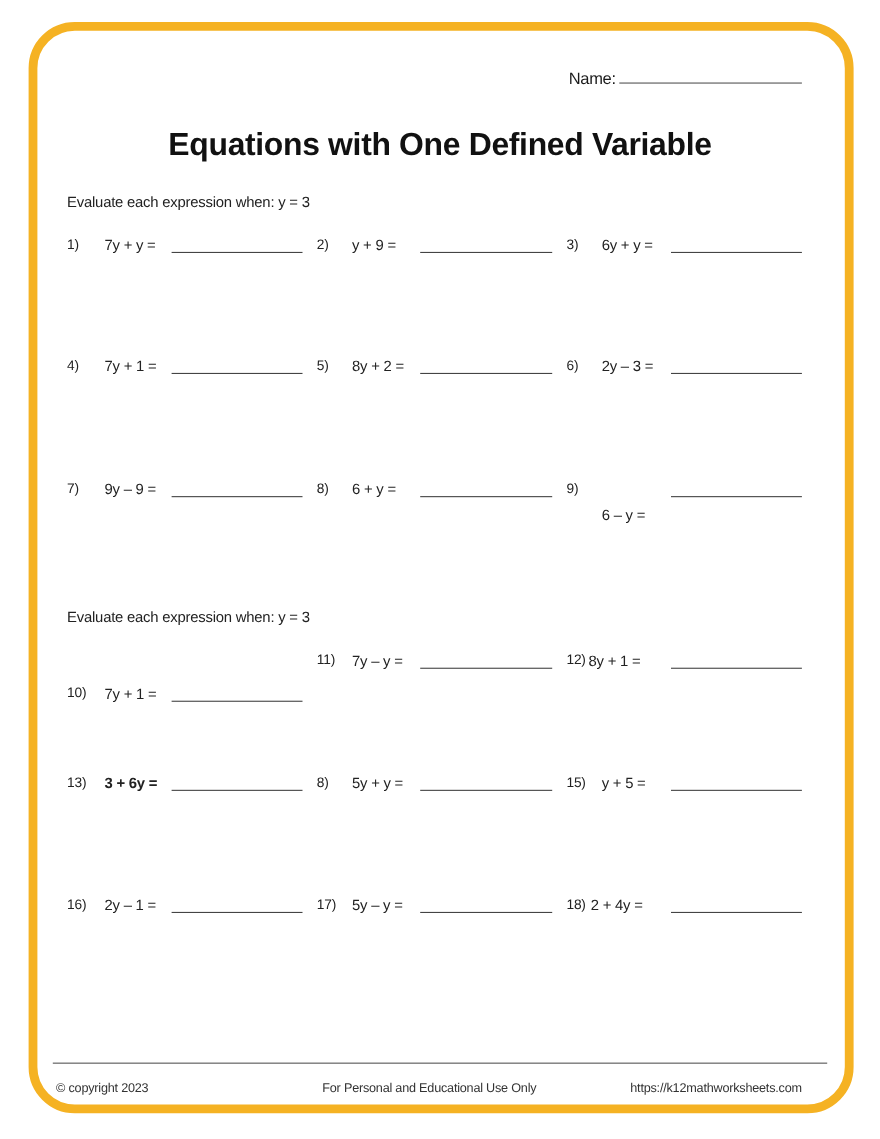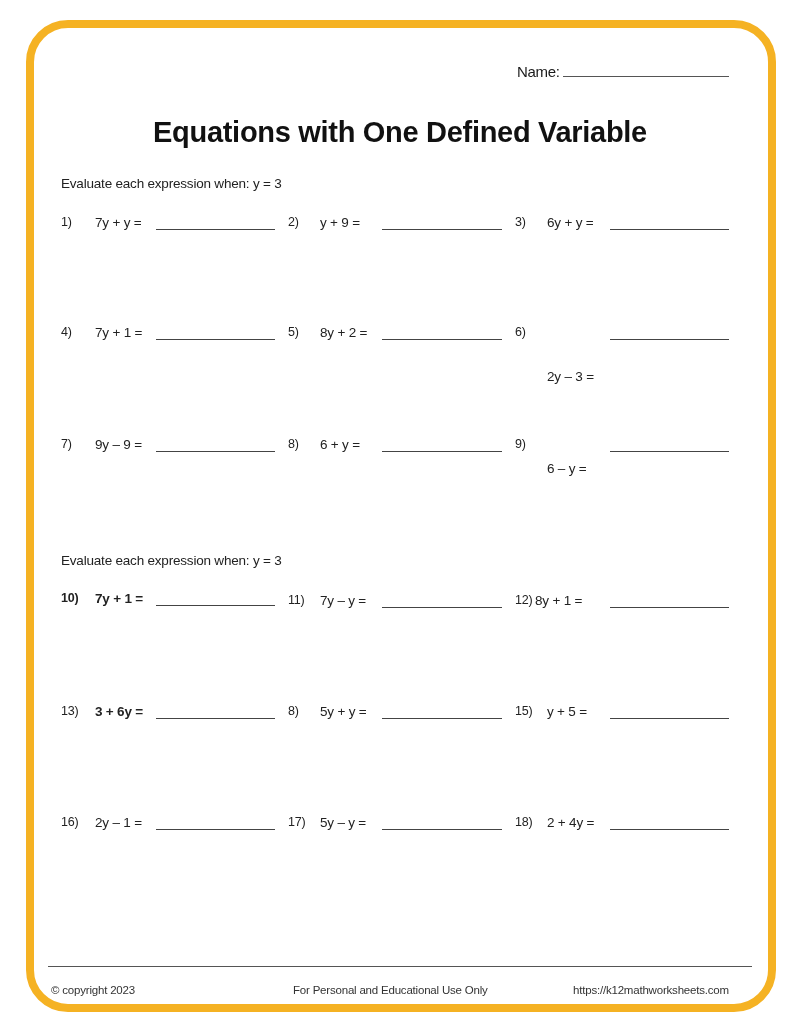--- a/index.html
+++ b/index.html
@@ -54,39 +54,39 @@
       <span class="expr" style="left: 34px;">7y + 1 =</span>
       <span class="blank" style="left: 95px; width: 119px;"></span>
     </div>
     <div class="problem" style="left: 288px; top: 325px; width: 214px; height: 18px;">
       <span class="num">5)</span>
       <span class="expr" style="left: 32px;">8y + 2 =</span>
       <span class="blank" style="left: 94px; width: 120px;"></span>
     </div>
     <div class="problem" style="left: 515px; top: 325px; width: 214px; height: 18px;">
       <span class="num">6)</span>
-      <span class="expr" style="left: 32px; margin-top: 44px;">2y – 3 =</span>
+      <span class="expr" style="left: 32px;">2y – 3 =</span>
       <span class="blank" style="left: 95px; width: 119px;"></span>
     </div>
     <div class="problem" style="left: 61px; top: 437px; width: 214px; height: 18px;">
       <span class="num">7)</span>
       <span class="expr" style="left: 34px;">9y – 9 =</span>
       <span class="blank" style="left: 95px; width: 119px;"></span>
     </div>
     <div class="problem" style="left: 288px; top: 437px; width: 214px; height: 18px;">
       <span class="num">8)</span>
       <span class="expr" style="left: 32px;">6 + y =</span>
       <span class="blank" style="left: 94px; width: 120px;"></span>
     </div>
     <div class="problem" style="left: 515px; top: 437px; width: 214px; height: 18px;">
       <span class="num">9)</span>
       <span class="expr" style="left: 32px; margin-top: 24px;">6 – y =</span>
       <span class="blank" style="left: 95px; width: 119px;"></span>
     </div>
-    <div class="problem" style="left: 61px; top: 591px; width: 214px; height: 18px; font-weight: bold;">
+    <div class="problem" style="left: 61px; top: 623px; width: 214px; height: 18px;">
       <span class="num">10)</span>
       <span class="expr" style="left: 34px;">7y + 1 =</span>
       <span class="blank" style="left: 95px; width: 119px;"></span>
     </div>
     <div class="problem" style="left: 288px; top: 593px; width: 214px; height: 18px;">
       <span class="num">11)</span>
       <span class="expr" style="left: 32px;">7y – y =</span>
       <span class="blank" style="left: 94px; width: 120px;"></span>
     </div>
     <div class="problem" style="left: 515px; top: 593px; width: 214px; height: 18px;">
@@ -114,21 +114,21 @@
       <span class="expr" style="left: 34px;">2y – 1 =</span>
       <span class="blank" style="left: 95px; width: 119px;"></span>
     </div>
     <div class="problem" style="left: 288px; top: 815px; width: 214px; height: 18px;">
       <span class="num">17)</span>
       <span class="expr" style="left: 32px;">5y – y =</span>
       <span class="blank" style="left: 94px; width: 120px;"></span>
     </div>
     <div class="problem" style="left: 515px; top: 815px; width: 214px; height: 18px;">
       <span class="num">18)</span>
-      <span class="expr" style="left: 32px;">2 + 4y =</span>
+      <span class="expr" style="left: 22px;">2 + 4y =</span>
       <span class="blank" style="left: 95px; width: 119px;"></span>
     </div>
   </div>
 
 <div class="footer-rule"></div>
 <div class="footer" style="left:51px;">© copyright 2023</div>
 <div class="footer" style="left:293px;">For Personal and Educational Use Only</div>
 <div class="footer" style="left:573px;">https://k12mathworksheets.com</div>
 
 </body></html>

